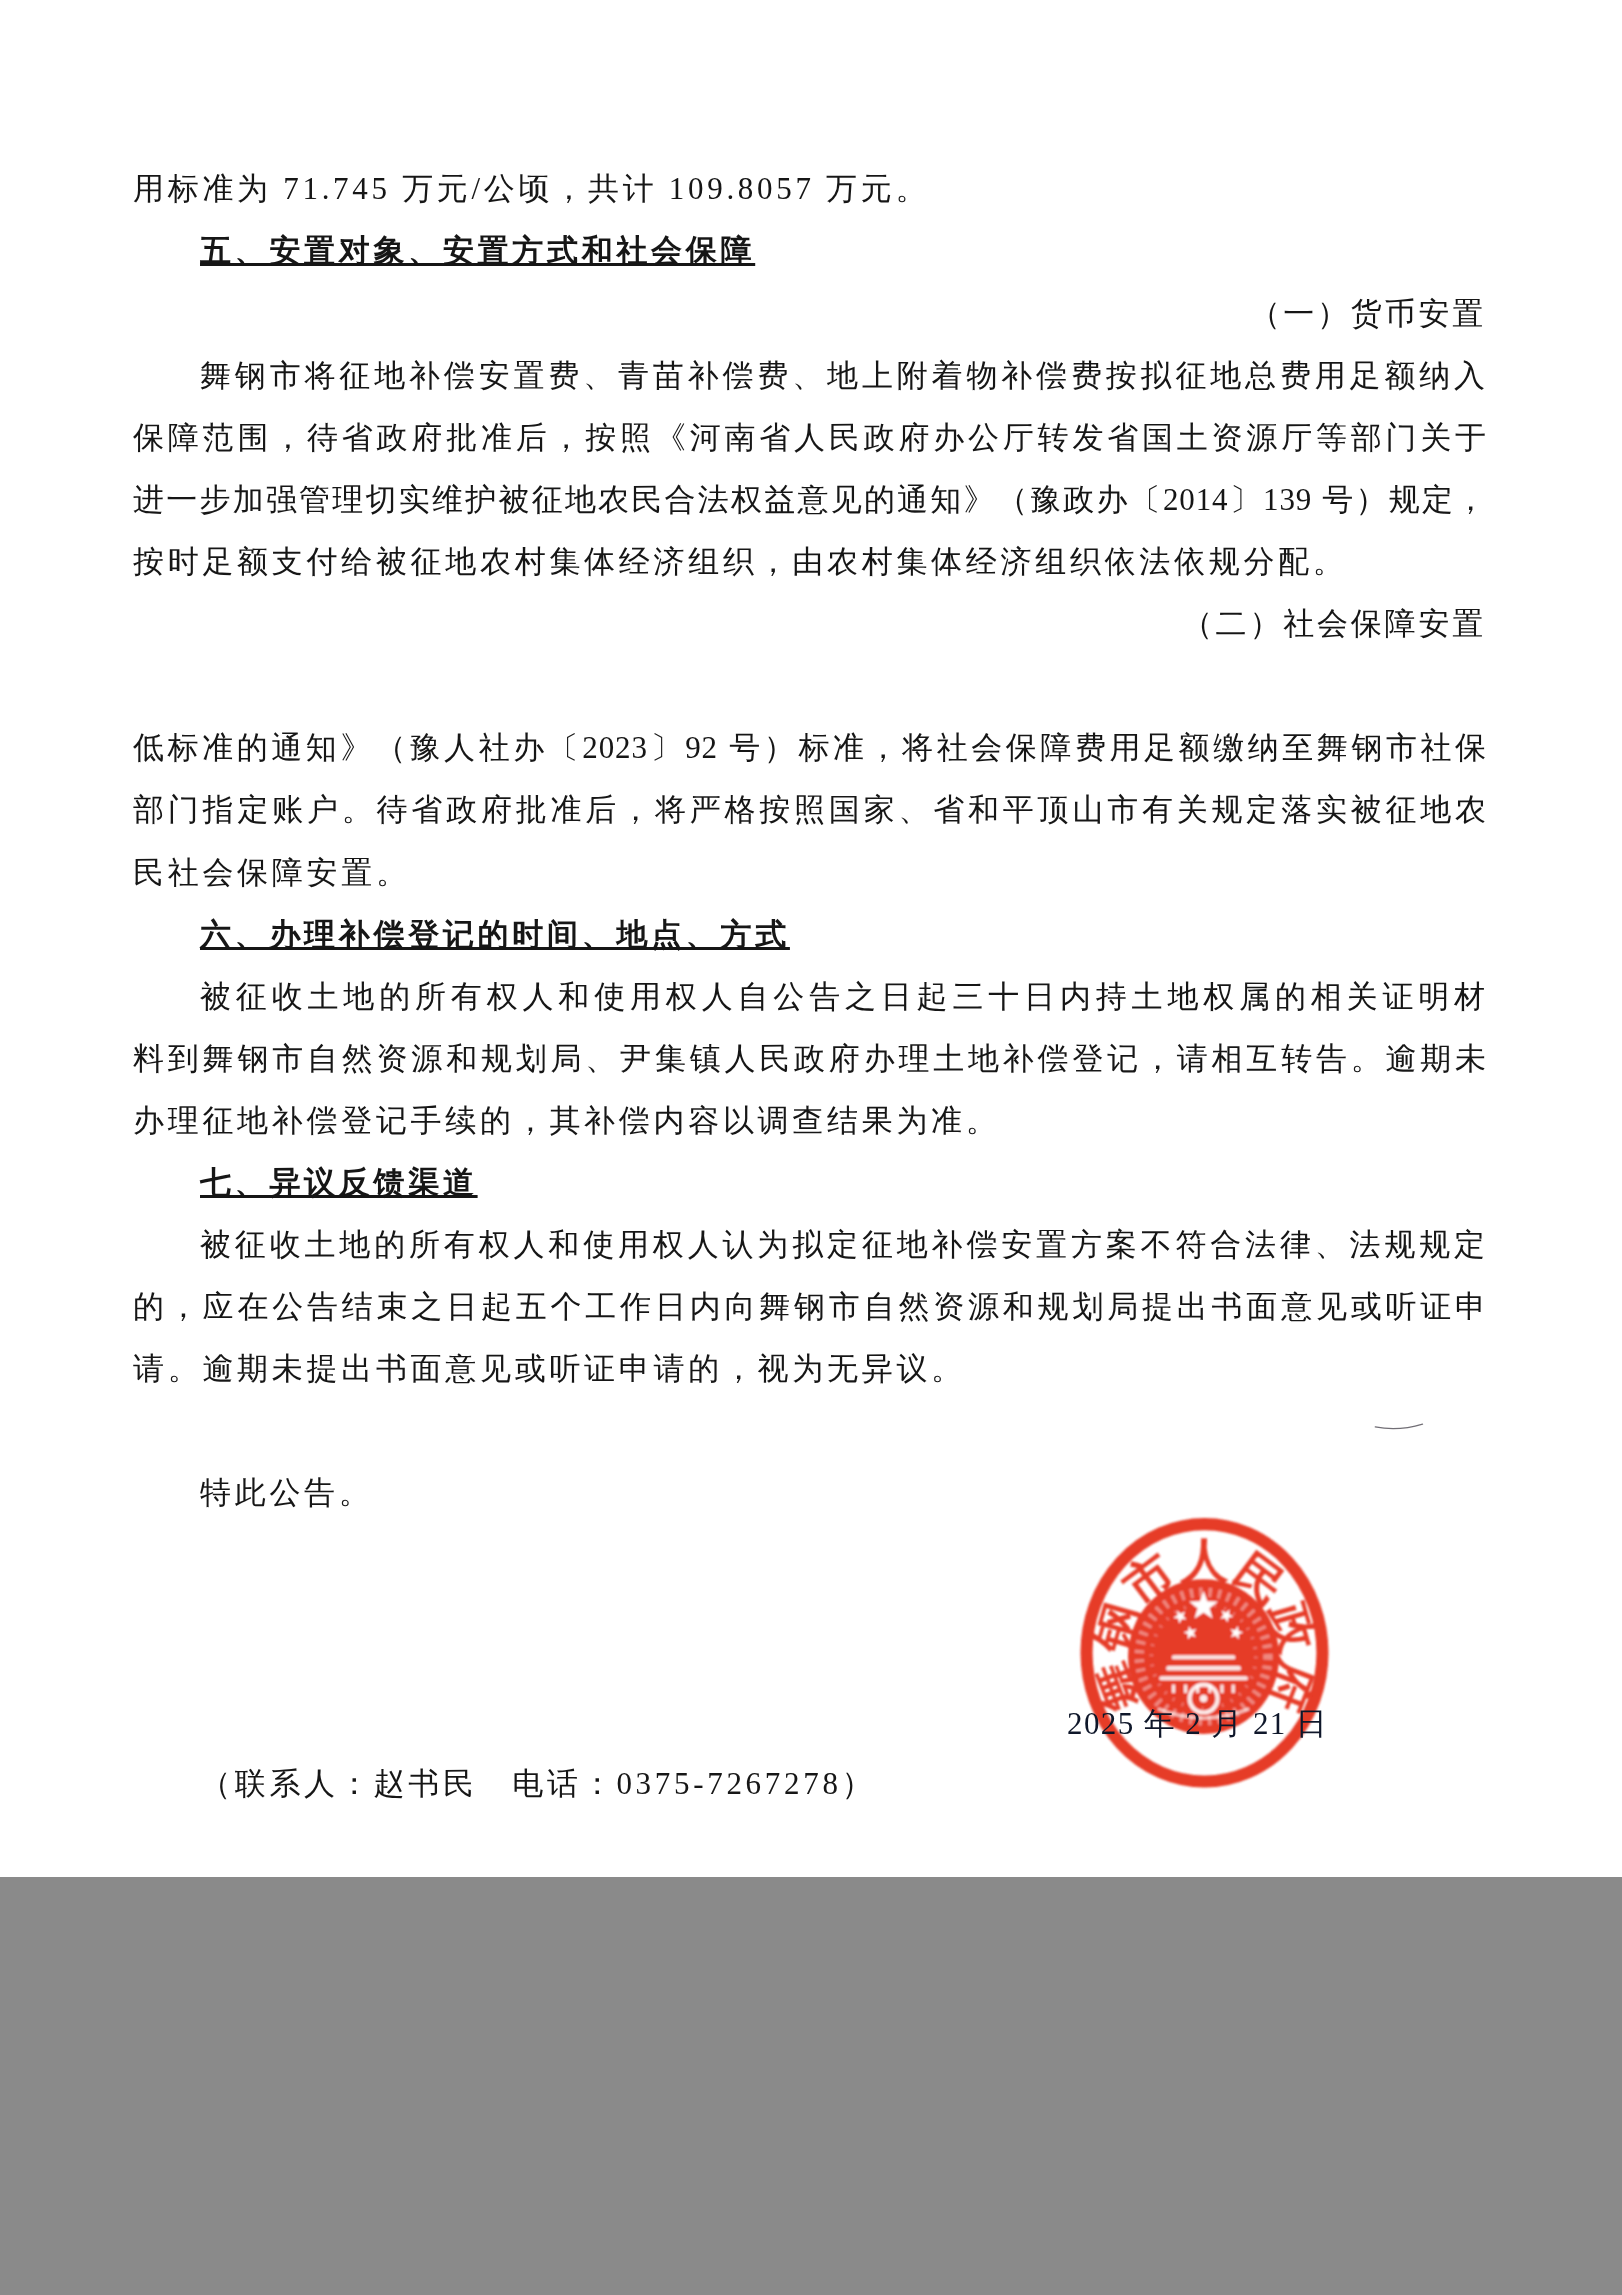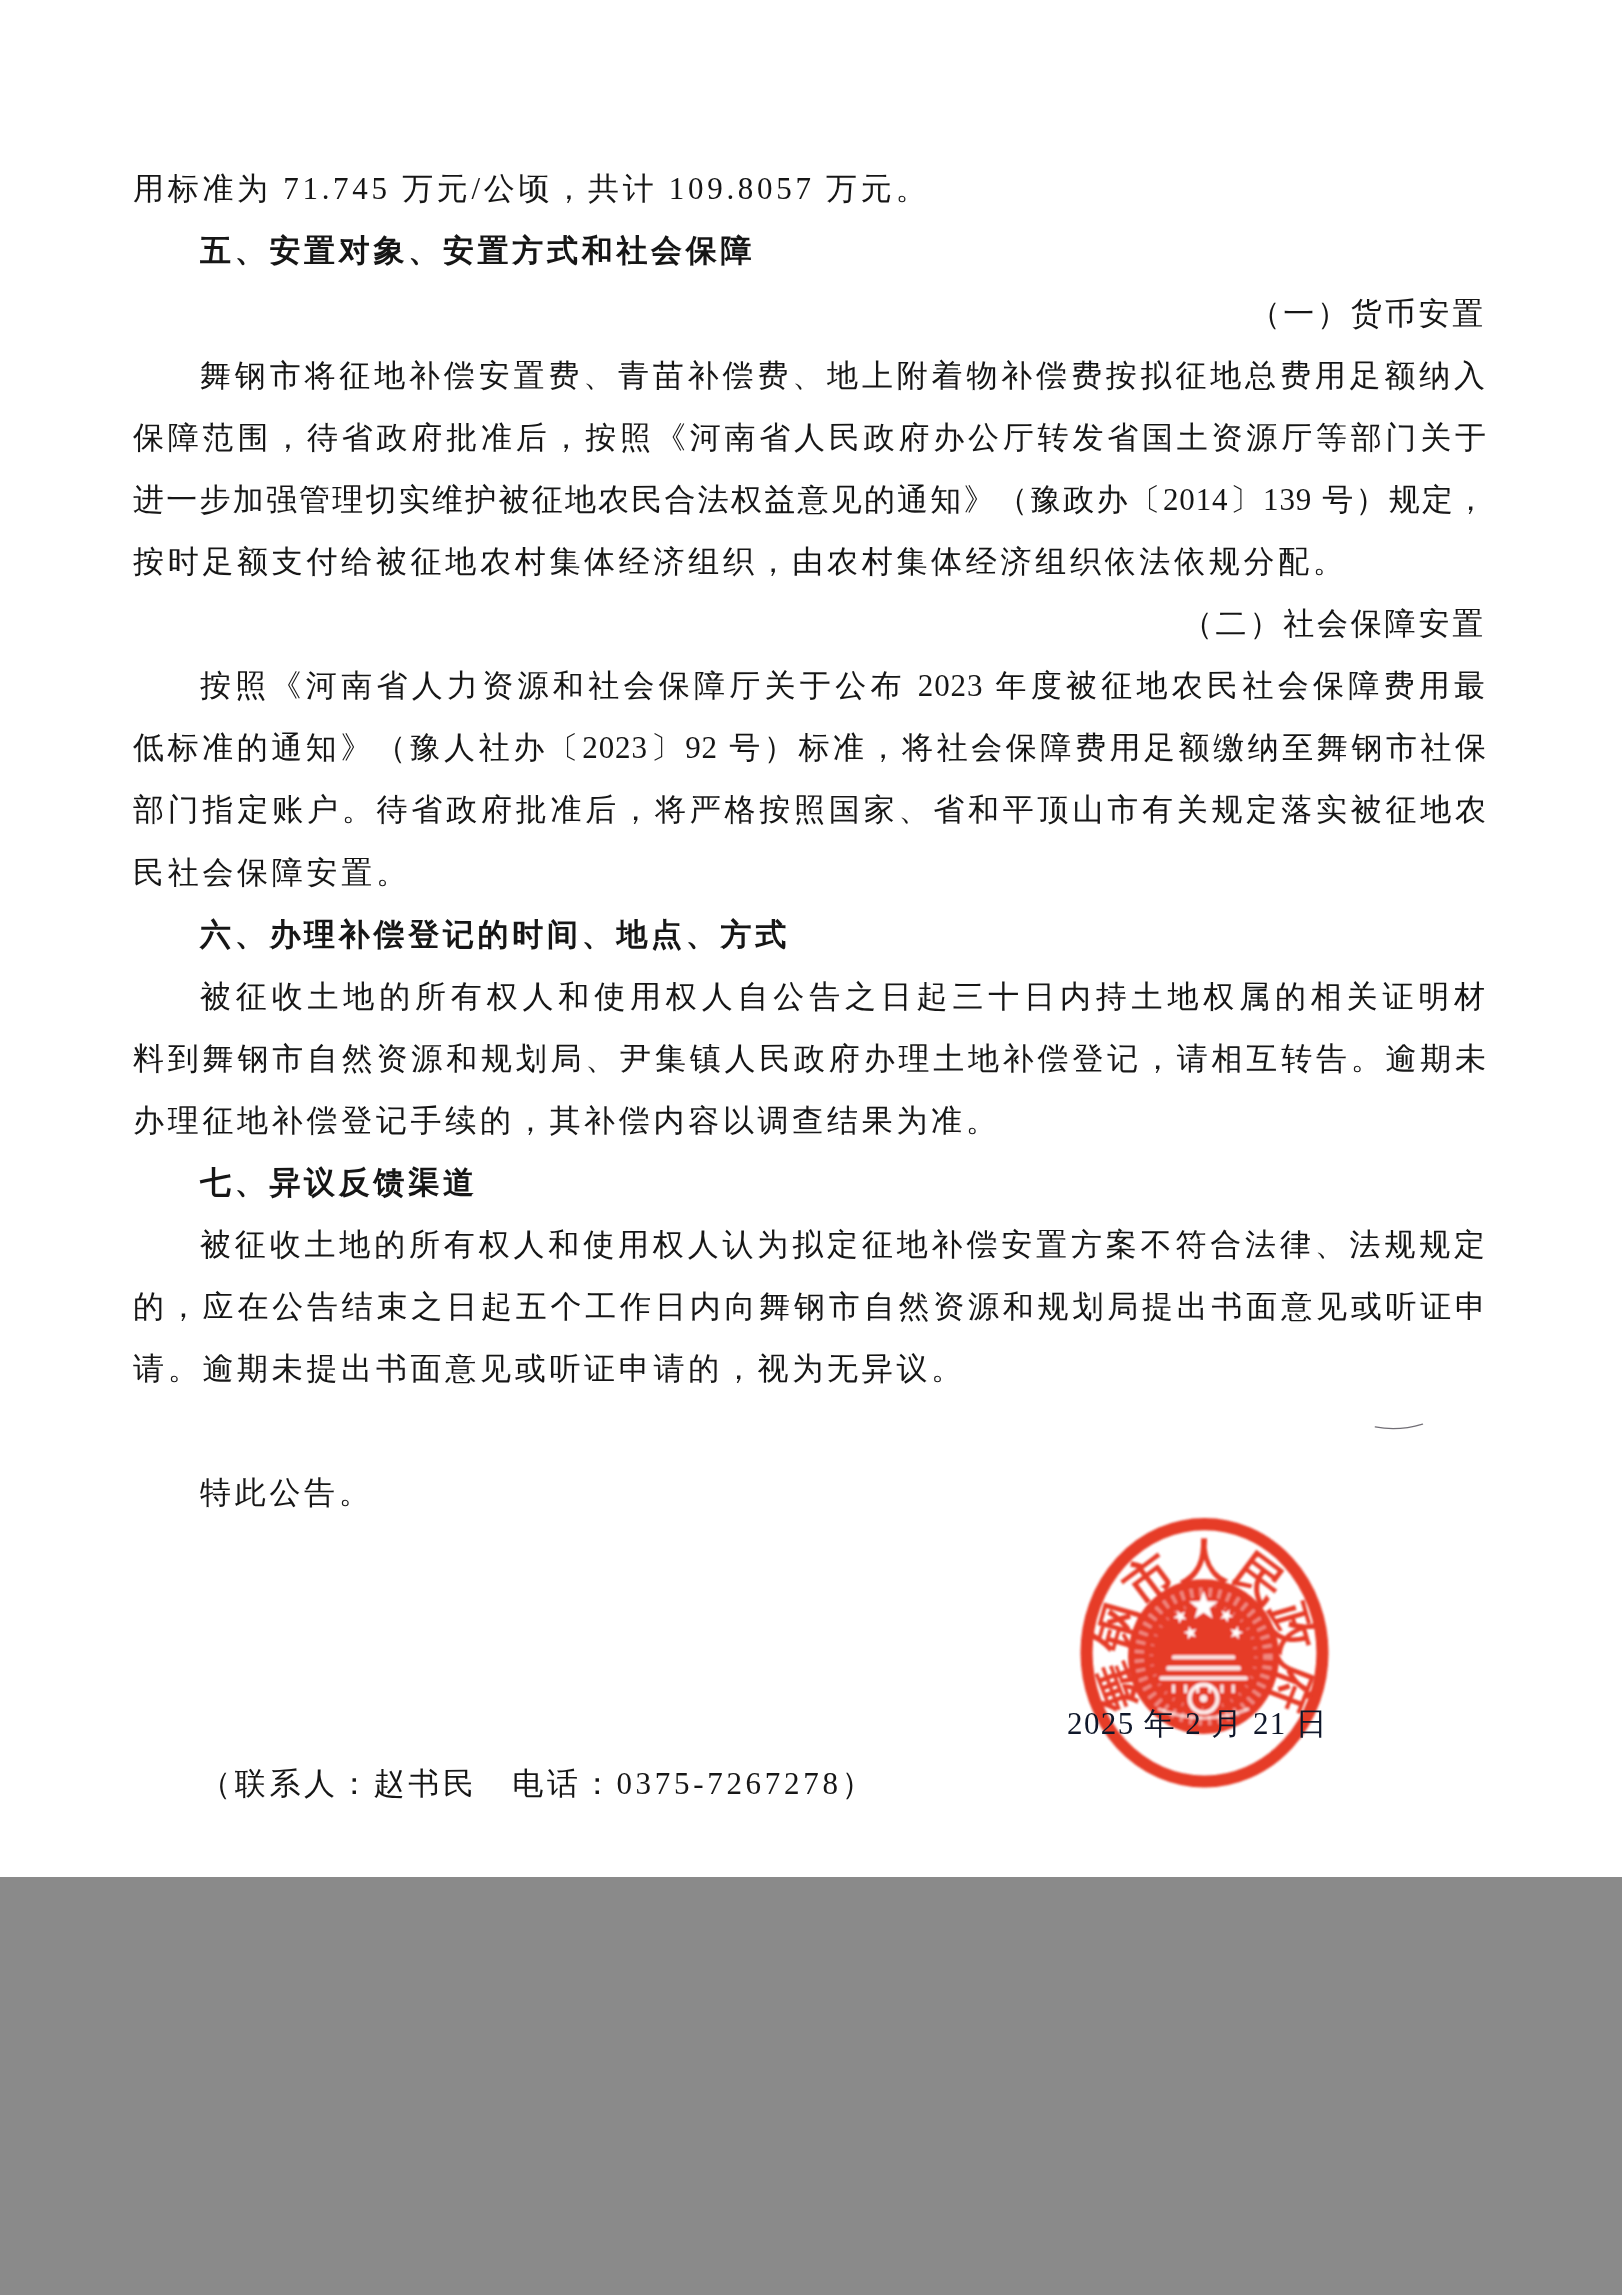--- a/index.html
+++ b/index.html
@@ -17,21 +17,21 @@
     font-size:31px;line-height:62px;
     letter-spacing:0.9px;
     white-space:normal;
   }
   .just{text-align:justify;text-align-last:justify;}
   .indent{padding-left:67px;width:1286px;}
   .last{letter-spacing:3.7px;white-space:nowrap;}
   .heading{
     font-weight:700;
     font-family:"Liberation Sans", sans-serif;
-    letter-spacing:3.7px;white-space:nowrap;
+    letter-spacing:3.7px;white-space:nowrap;text-decoration:underline;
   }
   .sub{letter-spacing:2.8px;white-space:nowrap;text-align:right;}
   .issue-date{
     position:absolute;left:1067px;top:1693px;
     font-size:31px;line-height:62px;letter-spacing:1.4px;
     white-space:nowrap;color:#0f172a;z-index:5;
   }
   .watermark{
     position:absolute;left:1500px;top:2272px;
     font-family:"Liberation Sans", sans-serif;
@@ -51,21 +51,20 @@
 <div class="page">
 
   <div class="line last" style="top:158px">用标准为 71.745 万元/公顷，共计 109.8057 万元。</div>
   <div class="line heading indent" style="top:220px">五、安置对象、安置方式和社会保障</div>
   <div class="line sub indent" style="top:283px">（一）货币安置</div>
   <div class="line just indent" style="top:345px">舞钢市将征地补偿安置费、青苗补偿费、地上附着物补偿费按拟征地总费用足额纳入</div>
   <div class="line just" style="top:407px">保障范围，待省政府批准后，按照《河南省人民政府办公厅转发省国土资源厅等部门关于</div>
   <div class="line just" style="top:469px">进一步加强管理切实维护被征地农民合法权益意见的通知》（豫政办〔2014〕139 号）规定，</div>
   <div class="line last" style="top:531px">按时足额支付给被征地农村集体经济组织，由农村集体经济组织依法依规分配。</div>
   <div class="line sub indent" style="top:593px">（二）社会保障安置</div>
-  <div class="line just indent" style="top:655px">按照《河南省人力资源和社会保障厅关于公布 2023 年度被征地农民社会保障费用最</div>
   <div class="line just" style="top:717px">低标准的通知》（豫人社办〔2023〕92 号）标准，将社会保障费用足额缴纳至舞钢市社保</div>
   <div class="line just" style="top:779px">部门指定账户。待省政府批准后，将严格按照国家、省和平顶山市有关规定落实被征地农</div>
   <div class="line last" style="top:842px">民社会保障安置。</div>
   <div class="line heading indent" style="top:904px">六、办理补偿登记的时间、地点、方式</div>
   <div class="line just" style="top:1028px">料到舞钢市自然资源和规划局、尹集镇人民政府办理土地补偿登记，请相互转告。逾期未</div>
   <div class="line just indent" style="top:966px">被征收土地的所有权人和使用权人自公告之日起三十日内持土地权属的相关证明材</div>
   <div class="line last" style="top:1090px">办理征地补偿登记手续的，其补偿内容以调查结果为准。</div>
   <div class="line heading indent" style="top:1152px">七、异议反馈渠道</div>
   <div class="line just indent" style="top:1214px">被征收土地的所有权人和使用权人认为拟定征地补偿安置方案不符合法律、法规规定</div>
   <div class="line last" style="top:1338px">请。逾期未提出书面意见或听证申请的，视为无异议。</div>

